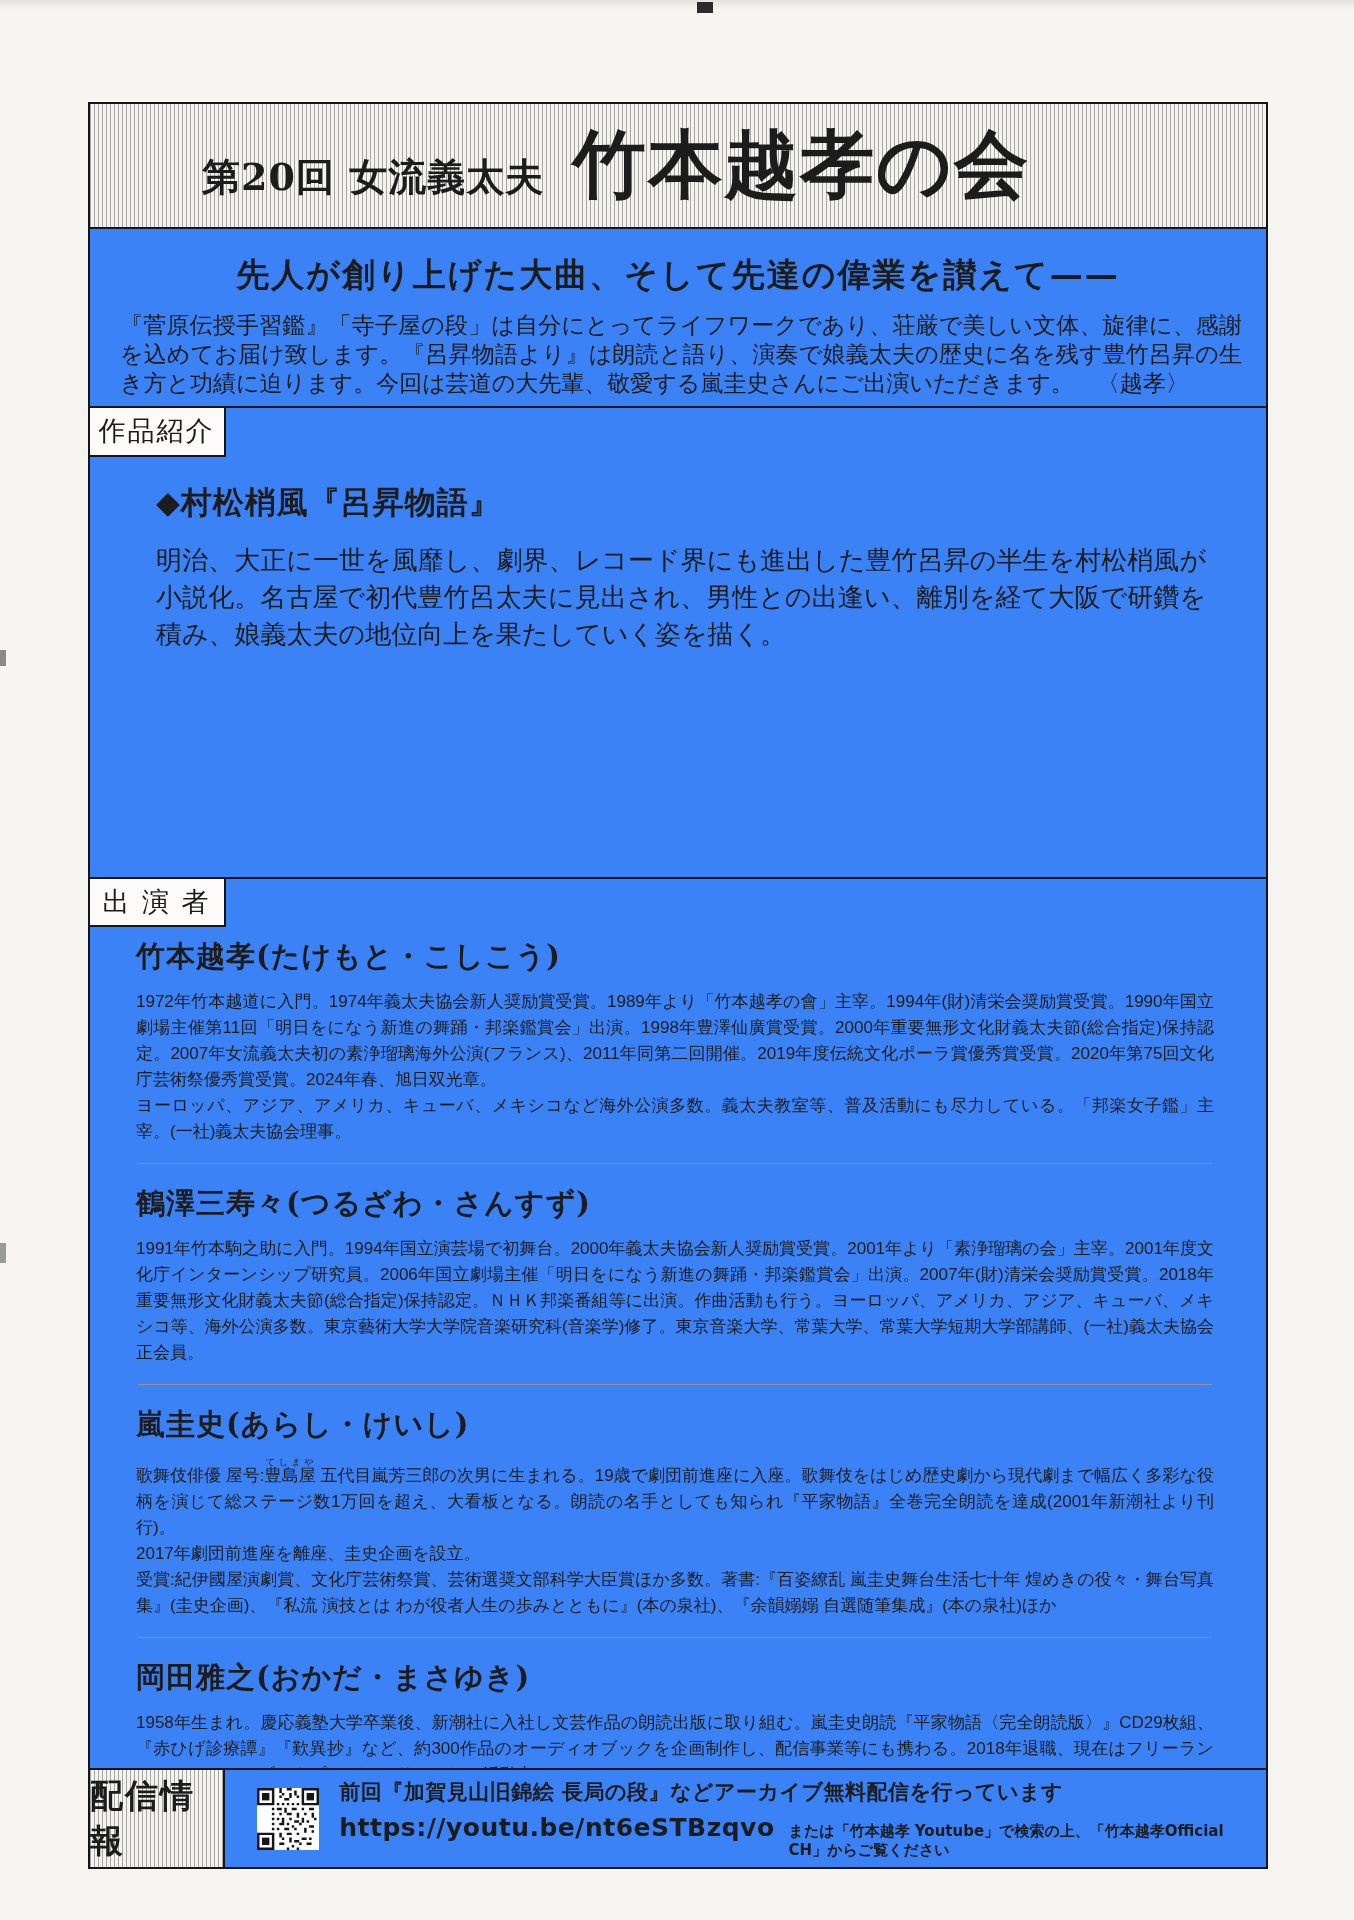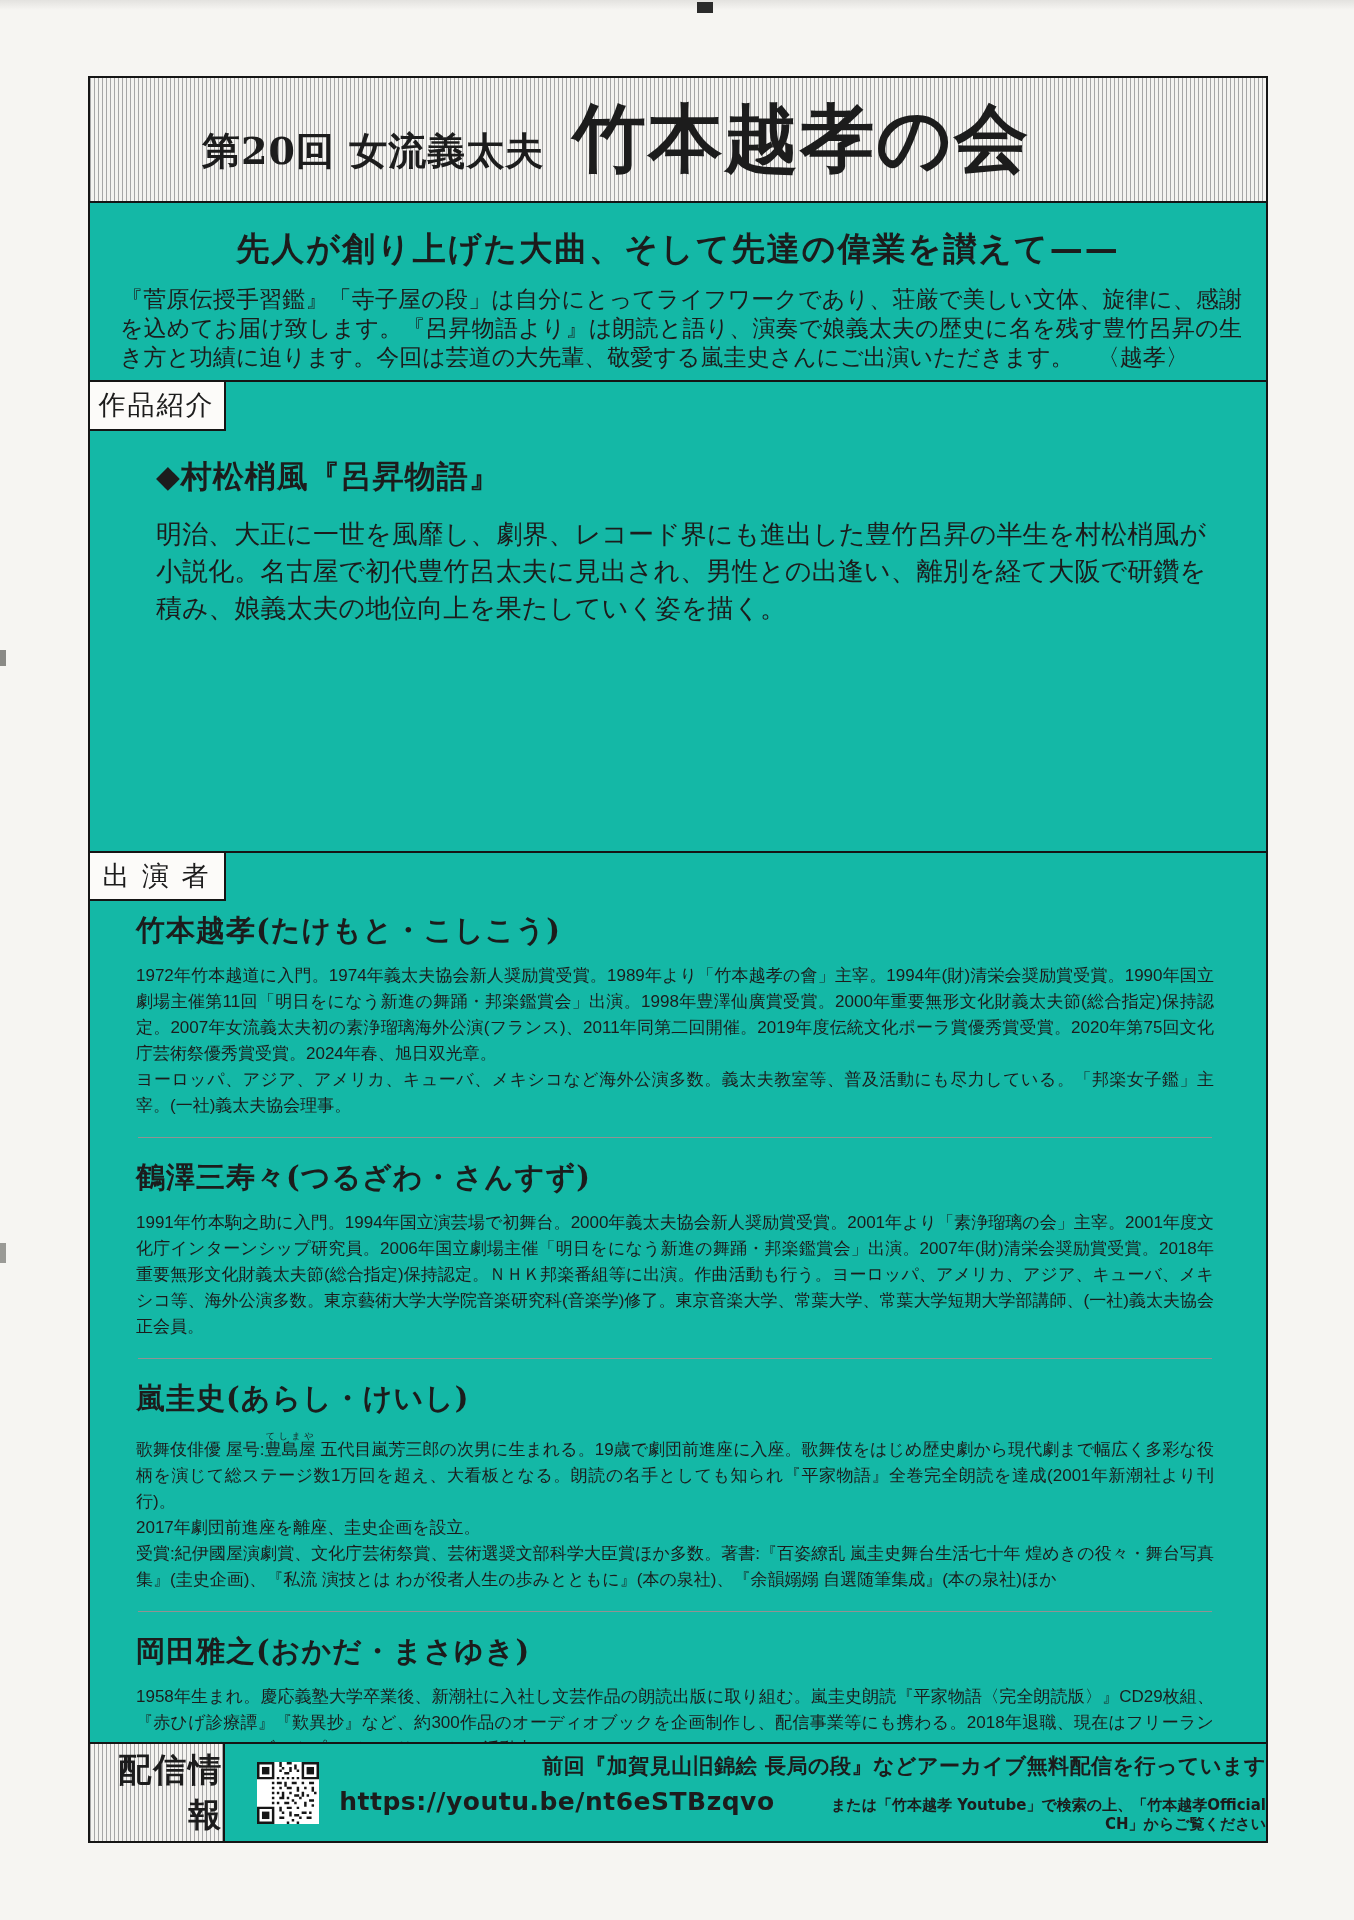--- a/index.html
+++ b/index.html
@@ -9,22 +9,22 @@
     font-family:"DejaVu Serif", serif;
   }
   
   .scan-top-band{position:absolute;top:0;left:0;width:1354px;height:10px;
     background:linear-gradient(#e3e2df,#f6f5f2);}
   .scan-mark-top{position:absolute;top:2px;left:697px;width:16px;height:11px;background:#2b2b2b;}
   .scan-tick-left1{position:absolute;top:650px;left:0;width:6px;height:16px;background:#8a8a86;}
   .scan-tick-left2{position:absolute;top:1243px;left:0;width:6px;height:20px;background:#9a9a96;}
 
   .sheet{
-    position:absolute;left:88px;top:76px;width:1180px;height:1767px;
-    box-sizing:border-box;border:2.5px solid #151515;background:#14b8a6;
+    position:absolute;left:88px;top:102px;width:1180px;height:1767px;
+    box-sizing:border-box;border:2.5px solid #151515;background:#3b82f6;
     display:flex;flex-direction:column;
   }
   .stripes{
     background-color:#f4f3f0;
     background-image:repeating-linear-gradient(90deg,#a6a6a6 0,#a6a6a6 1px,transparent 1px,transparent 4px);
   }
   
   .masthead{height:129px;box-sizing:border-box;border-bottom:2.5px solid #151515;
     display:flex;align-items:center;justify-content:center;}
   .title-wrap{display:flex;align-items:baseline;gap:28px;transform:translateX(-62px);}
@@ -55,21 +55,21 @@
   .performers{height:918px;padding:58px 52px 0 46px;overflow:hidden;margin-top:20px;}
   .performer-name{font-size:29px;font-weight:600;letter-spacing:1px;margin:0 0 12px;}
   .performer-bio p{
     font-family:Liberation Sans, sans-serif;font-size:17px;line-height:26px;
     margin:0;text-align:justify;
   }
   .perf-divider{border:none;border-top:1.5px solid #929292;margin:18px 2px 20px;}
   ruby rt{font-size:9px;letter-spacing:1px;}
 
   
-  .streaming{height:102px;display:flex;align-items:stretch;text-align:right;}
+  .streaming{height:102px;display:flex;align-items:stretch;}
   .streaming-label{
     width:153px;box-sizing:border-box;border-right:2.5px solid #151515;
     display:flex;align-items:center;justify-content:center;
     font-size:33px;font-weight:700;letter-spacing:2px;
   }
   .qr-box{display:flex;align-items:center;margin:0 20px 0 32px;}
   .streaming-text{display:flex;flex-direction:column;justify-content:center;gap:7px;
     font-family:"DejaVu Sans",sans-serif;}
   .streaming-message{font-size:21px;font-weight:700;letter-spacing:.5px;}
   .streaming-line2{display:flex;align-items:baseline;gap:14px;}

